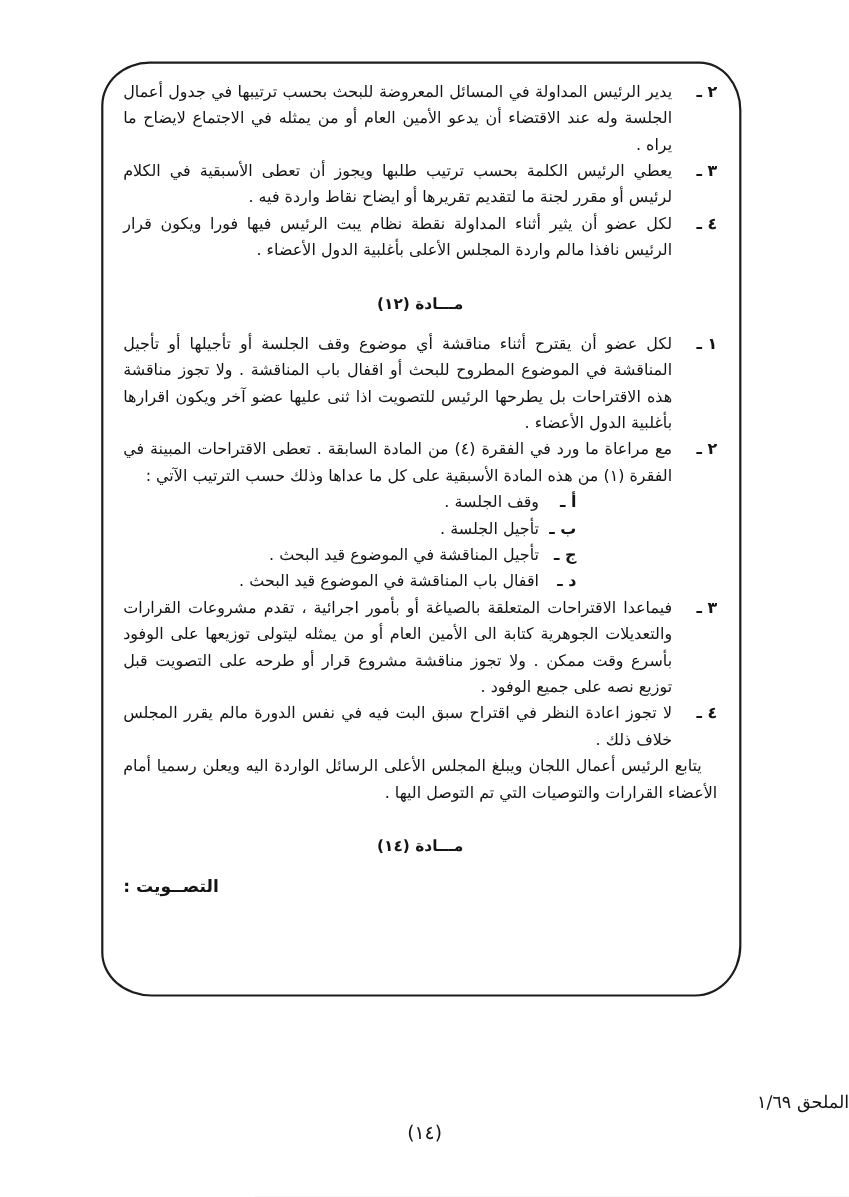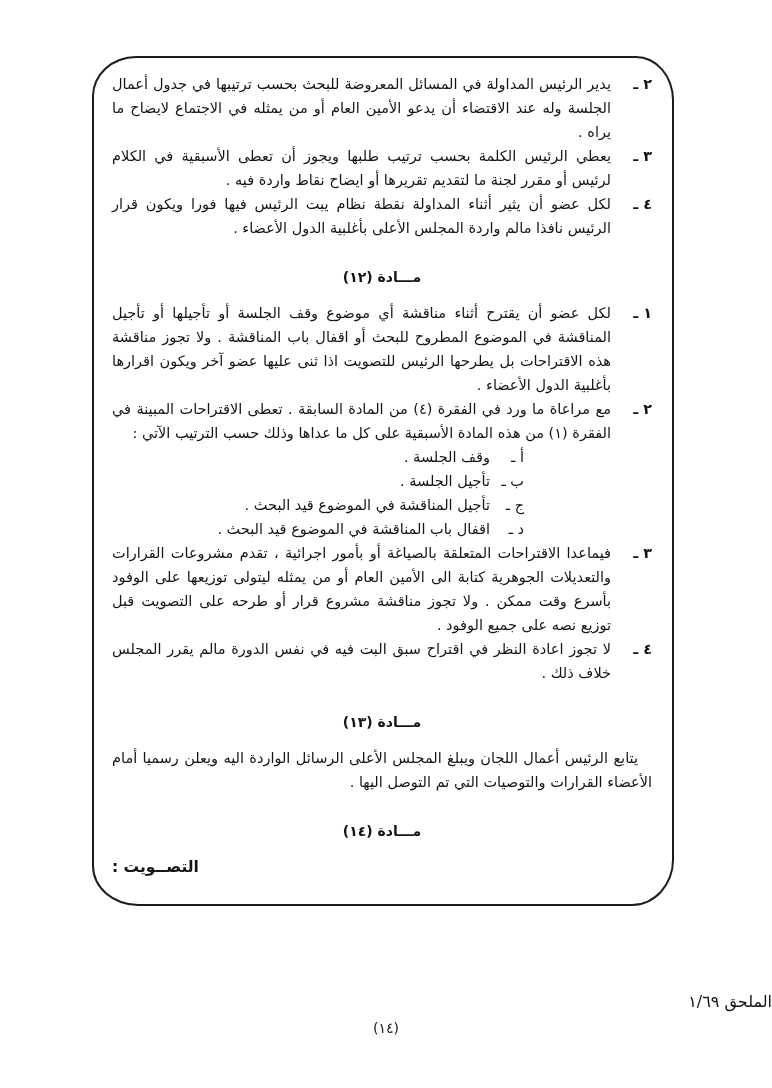--- a/index.html
+++ b/index.html
@@ -51,21 +51,21 @@
   .sub-list {
     margin-right: 128px;
   }
   .sub-item {
     display: flex;
     gap: 8px;
   }
   .sub-item .marker {
     flex: 0 0 26px;
     white-space: nowrap;
-    font-weight: 400;
+    font-weight: 700;
   }
   .article-heading {
     text-align: center;
     font-weight: 700;
     font-size: 14px;
     margin: 25px 0 12px 0;
     letter-spacing: 0.5px;
   }
   .sub-heading {
     font-weight: 700;
@@ -89,21 +89,21 @@
     text-align: right;
     font-size: 16px;
     font-weight: 400;
   }
   .footer-page-number {
     position: absolute;
     top: 1020px;
     left: 0;
     width: 100%;
     text-align: center;
-    font-size: 14px;
+    font-size: 17px;
   }
 </style>
 </head>
 <body>
 
 <div class="page">
 
   <div class="doc-frame">
     <div class="doc-body">
 
@@ -152,21 +152,20 @@
 
       <div class="num-item">
         <span class="marker">٣ ـ</span>
         <span class="itext">فيماعدا الاقتراحات المتعلقة بالصياغة أو بأمور اجرائية ، تقدم مشروعات القرارات والتعديلات الجوهرية كتابة الى الأمين العام أو من يمثله ليتولى توزيعها على الوفود بأسرع وقت ممكن . ولا تجوز مناقشة مشروع قرار أو طرحه على التصويت قبل توزيع نصه على جميع الوفود .</span>
       </div>
       <div class="num-item">
         <span class="marker">٤ ـ</span>
         <span class="itext">لا تجوز اعادة النظر في اقتراح سبق البت فيه في نفس الدورة مالم يقرر المجلس خلاف ذلك .</span>
       </div>
 
-      <div class="article-heading">مـــادة (١٣)</div>
       <p class="para">يتابع الرئيس أعمال اللجان ويبلغ المجلس الأعلى الرسائل الواردة اليه ويعلن رسميا أمام الأعضاء القرارات والتوصيات التي تم التوصل اليها .</p>
 
       <div class="article-heading">مـــادة (١٤)</div>
       <div class="sub-heading">التصــويت :</div>
 
     </div>
   </div>
 
   <div class="footer-annex">الملحق ١/٦٩</div>
   <div class="footer-page-number">(١٤)</div>

